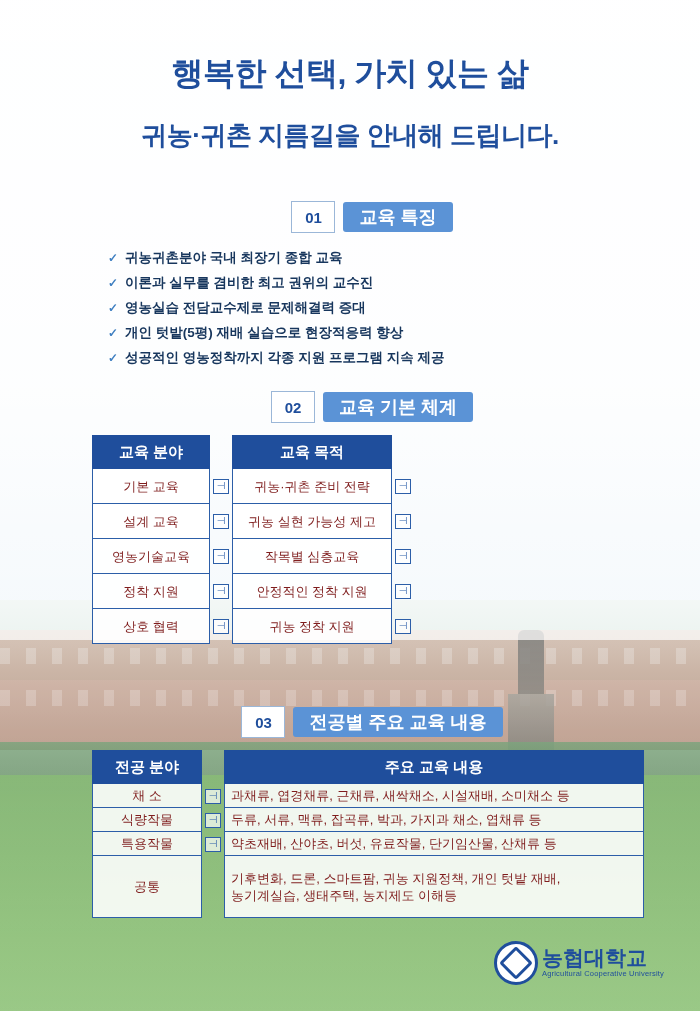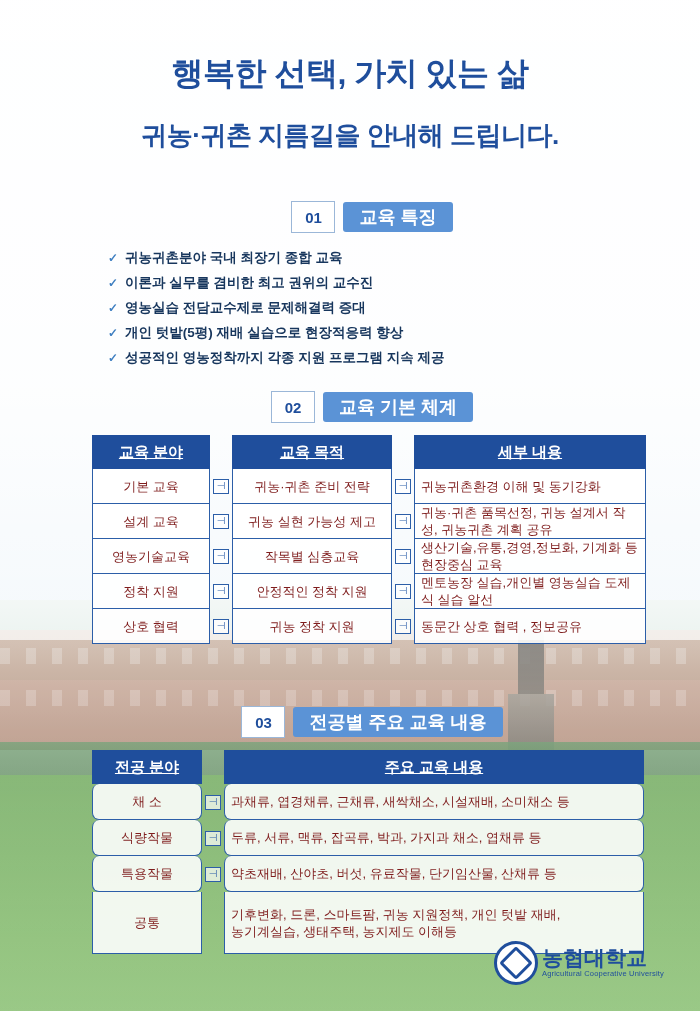--- a/index.html
+++ b/index.html
@@ -212,21 +212,20 @@
     background: #1f4e9c;
     color: #ffffff;
     font-size: 15px;
     font-weight: bold;
     height: 34px;
     display: flex;
     align-items: center;
     justify-content: center;
     border: 1px solid #1f4e9c;
     box-sizing: border-box;
-    text-decoration: underline;
   }
   .cell {
     border: 1px solid #2c5ea8;
     border-top: none;
     box-sizing: border-box;
     background: rgba(255,255,255,.88);
     color: #7f1d1d;
     font-size: 13px;
     display: flex;
     align-items: center;
@@ -270,21 +269,21 @@
   .t2-c3 { width: 232px; }
   .t2row { height: 35px; }
 
   
   .grid3 {
     margin: 12px 0 0 92px;
     display: flex;
   }
   .t3-c1 { width: 110px; }
   .t3-c2 { width: 420px; }
-  .t3row { height: 36px; border-radius: 7px; }
+  .t3row { height: 24px; }
   .t3row-tall { height: 62px; }
   .t3-c2 .cell { font-size: 13px; }
 
   
   .footer {
     position: absolute;
     right: 36px;
     bottom: 26px;
     display: flex;
     align-items: center;
@@ -433,28 +432,20 @@
               <span>⊣</span>
             </div>
           <div class="arrow t2row">
               <span>⊣</span>
             </div>
           <div class="arrow t2row">
               <span>⊣</span>
             </div>
         </div>
 
-        <div class="col t2-c3">
-          <div class="col-head">세부 내용</div>
-          <div class="cell t2row left">귀농귀촌환경 이해 및 동기강화</div>
-          <div class="cell t2row left">귀농·귀촌 품목선정, 귀농 설계서 작성, 귀농귀촌 계획 공유</div>
-          <div class="cell t2row left">생산기술,유통,경영,정보화, 기계화 등 현장중심 교육</div>
-          <div class="cell t2row left">멘토농장 실습,개인별 영농실습 도제식 실습 알선</div>
-          <div class="cell t2row left">동문간 상호 협력 , 정보공유</div>
-        </div>
       </div>
     </div>
 
     <div class="section" style="margin-top:62px;">
       <div class="sec-head">
         <div class="sec-num">03</div>
         <div class="sec-name">전공별 주요 교육 내용</div>
       </div>
 
       <div class="grid3">

